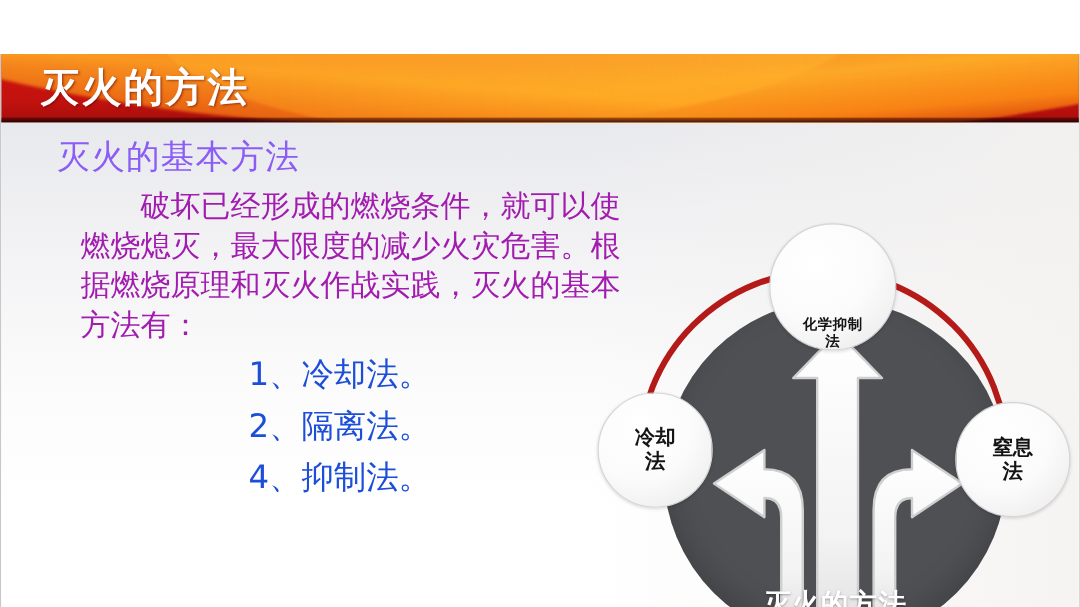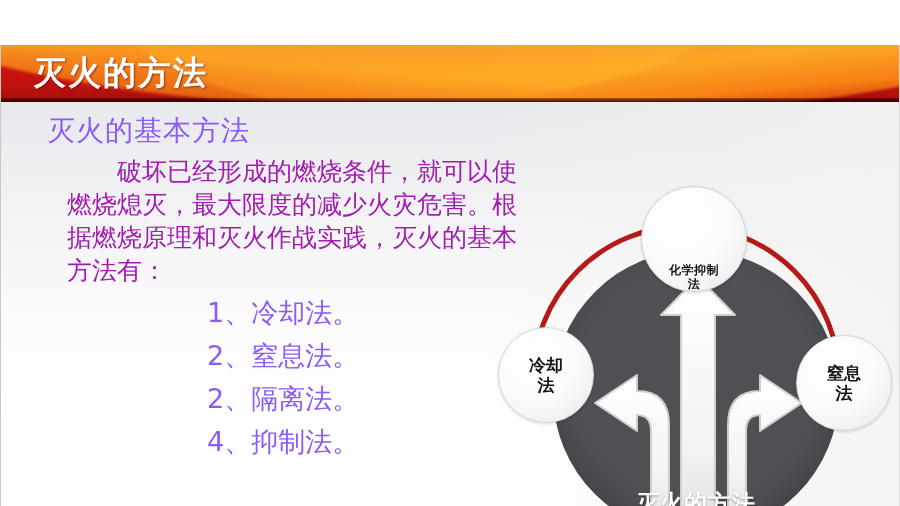--- a/index.html
+++ b/index.html
@@ -121,21 +121,21 @@
     color: #a21caf;
     line-height: 33px;
     text-indent: 50px;
     letter-spacing: 0px;
   }
   .list {
     position: absolute;
     left: 206px;
     top: 246px;
     font-size: 27px;
-    color: #8b5cf6;
+    color: #1d4ed8;
     line-height: 43px;
   }
   .list .item { white-space: nowrap; }
 
   
   .diagram {
     position: absolute;
     left: 470px;
     top: 110px;
     width: 430px;
@@ -225,21 +225,20 @@
     <div class="banner-shadow"></div>
   </div>
   <div class="banner-title">灭火的方法</div>
 
   <div class="subtitle">灭火的基本方法</div>
 
   <div class="para">破坏已经形成的燃烧条件，就可以使燃烧熄灭，最大限度的减少火灾危害。根据燃烧原理和灭火作战实践，灭火的基本方法有：</div>
 
   <div class="list">
     <div class="item">1、冷却法。</div>
-    <div class="item">2、窒息法。</div>
     <div class="item">2、隔离法。</div>
     <div class="item">4、抑制法。</div>
   </div>
 
   <div class="diagram">
 
     <svg class="arc" viewBox="0 0 330 330">
       <path d="M 12 196 A 153 153 0 0 1 318 196" fill="none" stroke="#b41a18" stroke-width="5" stroke-linecap="round"></path>
     </svg>
 

